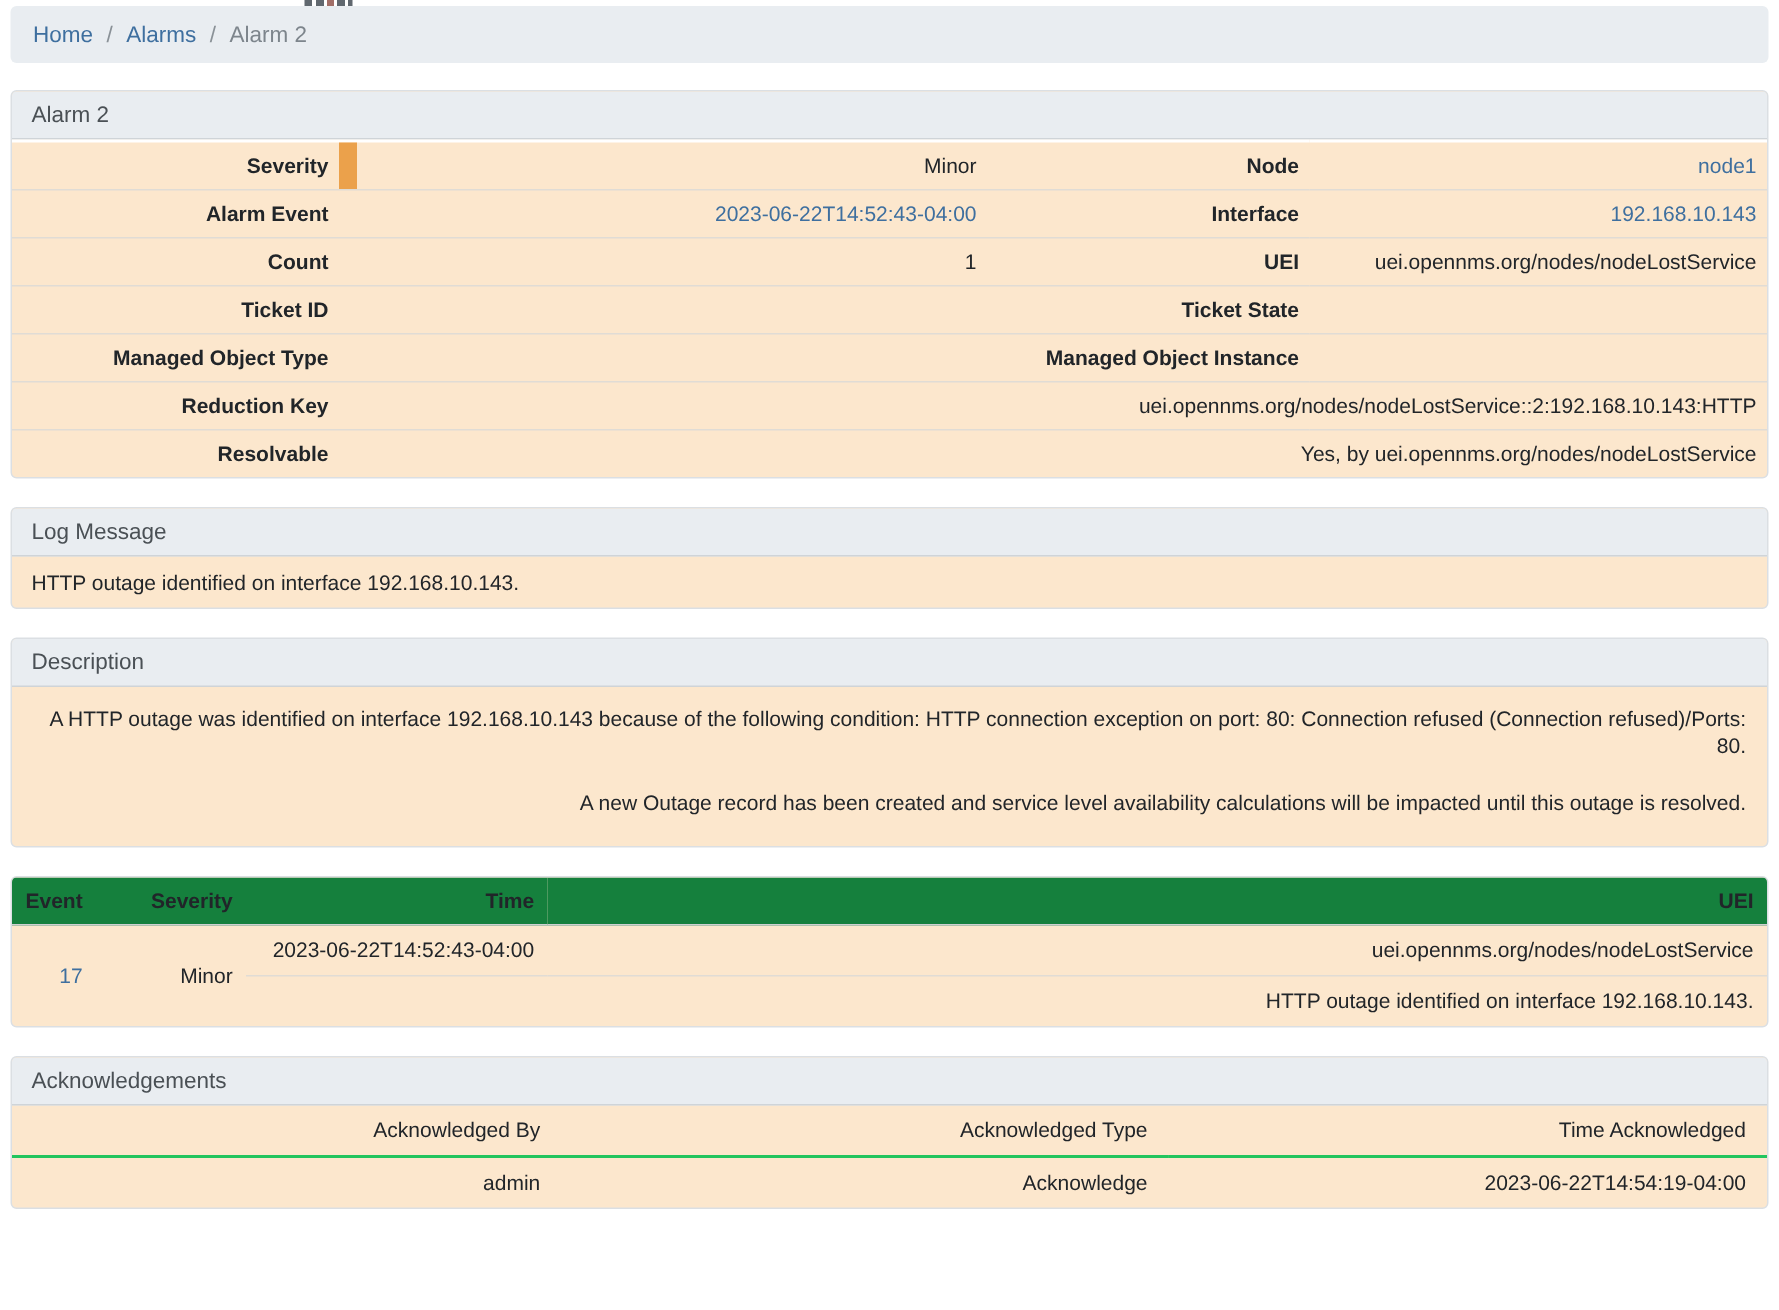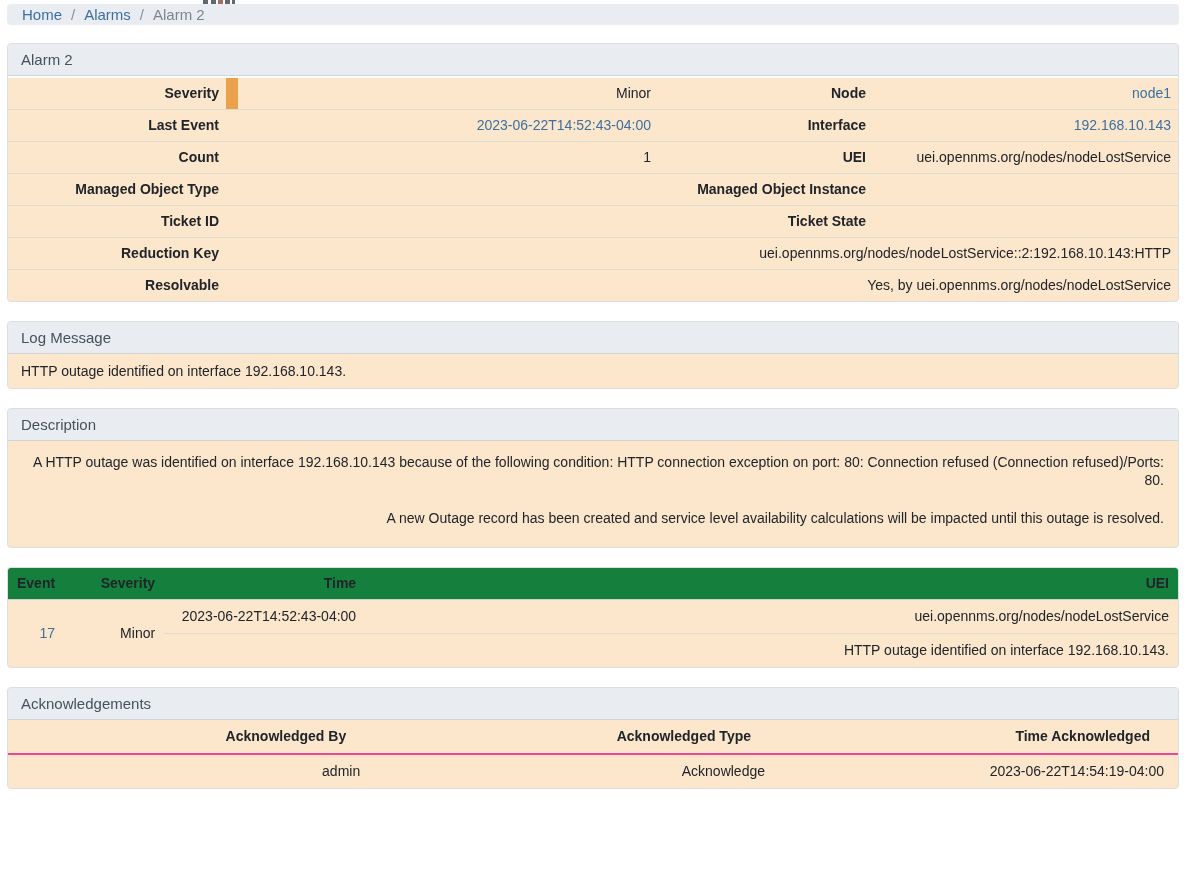--- a/index.html
+++ b/index.html
@@ -20,21 +20,21 @@
       #39424b 22px 27px, transparent 27px 29px,
       #39424b 29px 32px);
     opacity: .8;
   }
   .wrap { padding: 4px 7px 0 7px; }
 
   
   .breadcrumb {
     background: var(--heading-bg, #e9edf1);
     border-radius: 4px;
-    height: 21px;
+    height: 38px;
     display: flex; align-items: center;
     padding: 0 15px;
     margin-bottom: 18px;
     font-size: 15px;
   }
   a { color: var(--link, #3e6f9f); text-decoration: none; cursor: pointer; }
   .breadcrumb .sep { color: #8a9197; margin: 0 9px; }
   .breadcrumb .active { color: #7d858c; }
 
   
@@ -74,22 +74,22 @@
   
   table.events th {
     background: #15803d; font-weight: bold;
     padding: 6px 9px; border-bottom: 1px solid #cfd0d2;
   }
   table.events td { padding: 7px 9px; }
   table.events tr.msg-row td { border-top: 1px solid #e0dcd5; }
 
   
   table.acks th {
-    font-weight: bold; padding: 7px 28px;
-    border-bottom: 2px solid #ec4899;
+    font-weight: normal; padding: 7px 14px;
+    border-bottom: 2px solid #22c55e;
   }
   table.acks td { padding: 7px 14px; }
 </style>
 </head>
 <body>
 
 <div class="cutoff-frag"></div>
 
 <div class="wrap">
 
@@ -116,45 +116,45 @@
         <td class="sev-cell">
           <span class="sev-bar"></span>
           <span>Minor</span>
         </td>
         <td class="lbl">Node</td>
         <td>
           <a>node1</a>
         </td>
       </tr>
       <tr>
-        <td class="lbl">Last Event</td>
+        <td class="lbl">Alarm Event</td>
         <td>
           <a>2023-06-22T14:52:43-04:00</a>
         </td>
         <td class="lbl">Interface</td>
         <td>
           <a>192.168.10.143</a>
         </td>
       </tr>
       <tr>
         <td class="lbl">Count</td>
         <td>1</td>
         <td class="lbl">UEI</td>
         <td>uei.opennms.org/nodes/nodeLostService</td>
       </tr>
       <tr>
+        <td class="lbl">Ticket ID</td>
+        <td></td>
+        <td class="lbl">Ticket State</td>
+        <td></td>
+      </tr>
+      <tr>
         <td class="lbl">Managed Object Type</td>
         <td></td>
         <td class="lbl">Managed Object Instance</td>
-        <td></td>
-      </tr>
-      <tr>
-        <td class="lbl">Ticket ID</td>
-        <td></td>
-        <td class="lbl">Ticket State</td>
         <td></td>
       </tr>
       <tr>
         <td class="lbl">Reduction Key</td>
         <td colspan="3">uei.opennms.org/nodes/nodeLostService::2:192.168.10.143:HTTP</td>
       </tr>
       <tr>
         <td class="lbl">Resolvable</td>
         <td colspan="3">Yes, by uei.opennms.org/nodes/nodeLostService</td>
       </tr>

